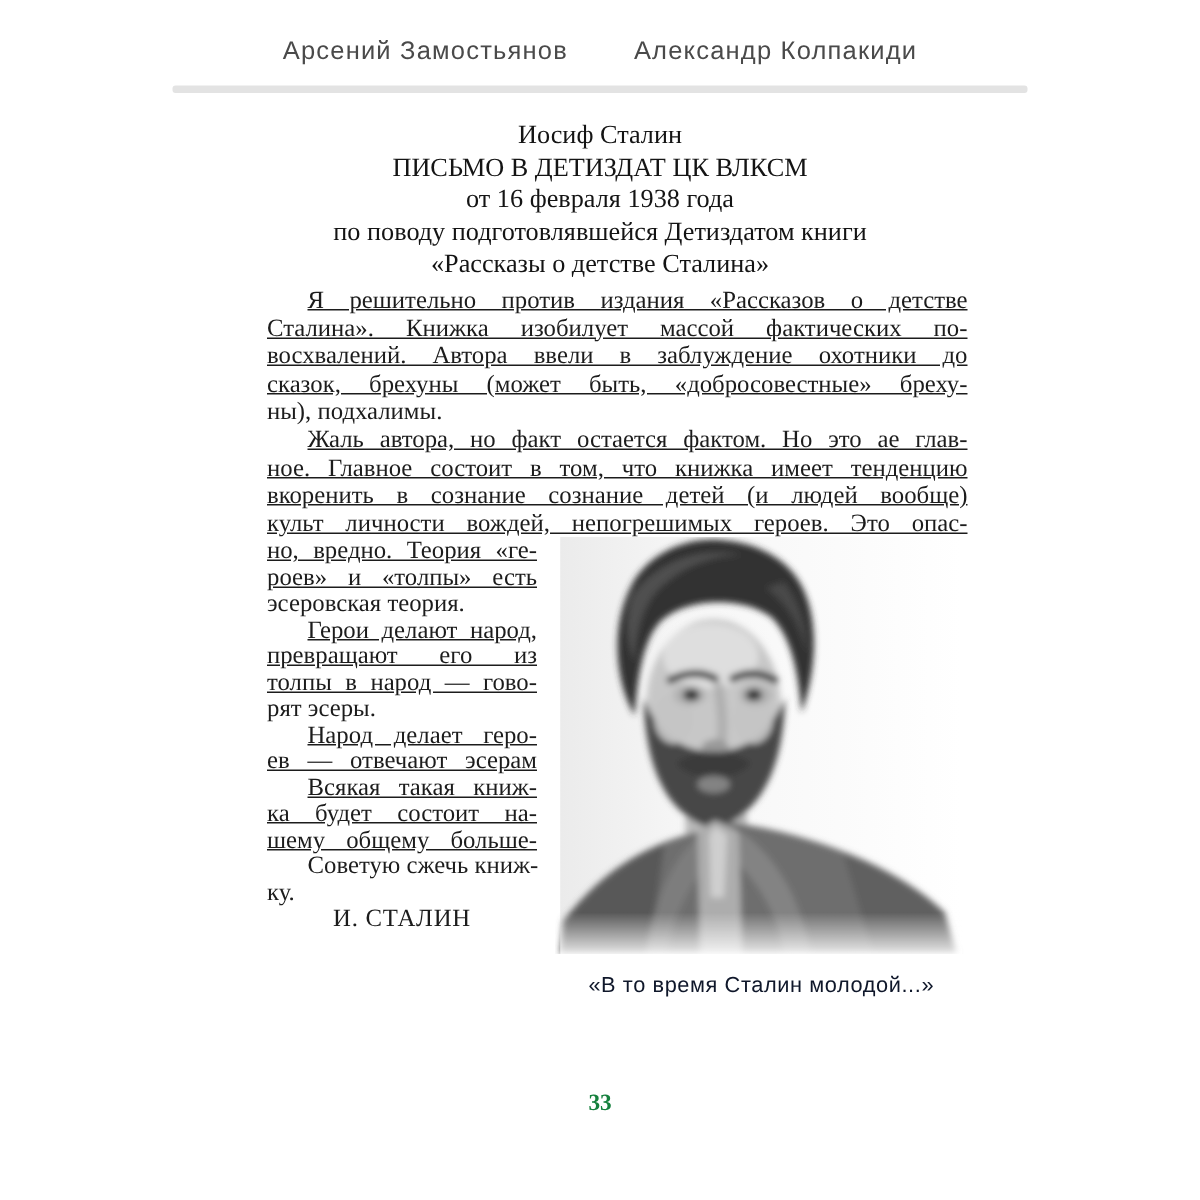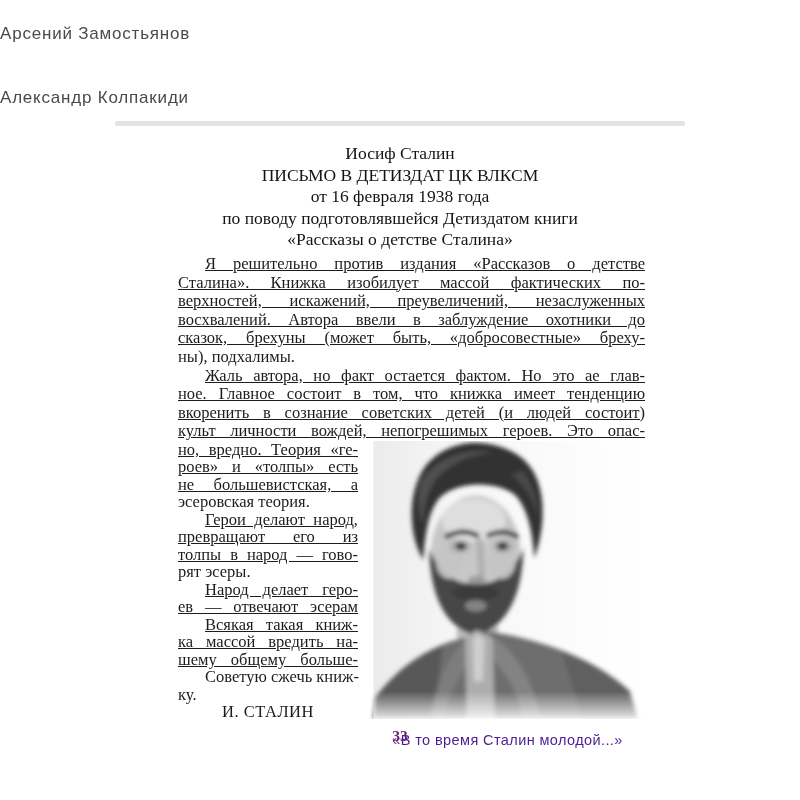--- a/index.html
+++ b/index.html
@@ -10,21 +10,21 @@
     background: #ffffff;
     overflow: hidden;
     font-family: "Liberation Serif", serif;
     color: #1c1c1c;
   }
   
   .hdr {
     padding-top: 24px;
     display: flex; justify-content: center; gap: 44px;
     font-family: "Liberation Sans", sans-serif;
-    font-size: 17px; color: #4a4a4a; letter-spacing: 0.8px; flex-direction: column;
+    font-size: 17px; color: #4a4a4a; letter-spacing: 0.8px;
   }
   .divider {
     width: 570px; height: 5px; margin: 13px auto 0 auto;
     background: #e3e3e3; border-radius: 2px;
   }
   
   .title {
     margin-top: 17px;
     text-align: center;
     font-weight: normal; font-size: 17.5px; line-height: 21.6px;
@@ -41,26 +41,26 @@
   .ind { text-indent: 27px; }
   .wrap-row { display: flex; align-items: flex-start; }
   .left-col { width: 180px; line-height: 17.5px; flex: 0 0 180px; }
   .right-col { flex: 1 1 auto; margin-left: 12px; }
   .sig { text-align: center; letter-spacing: 0.5px; }
   
   .photo { width: 100%; height: 278px; display: block; }
   .caption {
     margin-top: 13px; text-align: center;
     font-family: "Liberation Sans", sans-serif;
-    font-size: 14.5px; color: #4c1d95; letter-spacing: 0.4px;
+    font-size: 14.5px; color: #0f172a; letter-spacing: 0.4px;
   }
   
   .footer {
     position: absolute; left: 0; top: 727px; width: 100%;
-    text-align: center; font-weight: bold; font-size: 15.5px; color: #701a75;
+    text-align: center; font-weight: bold; font-size: 15.5px; color: #15803d;
   }
 </style>
 </head>
 <body>
 
 <div class="page">
 
   <div class="hdr">
     <span>Арсений Замостьянов</span>
     <span>Александр Колпакиди</span>
@@ -74,45 +74,43 @@
     <div>от 16 февраля 1938 года</div>
     <div>по поводу подготовлявшейся Детиздатом книги</div>
     <div>«Рассказы о детстве Сталина»</div>
   </div>
 
   <div class="body">
 
     <div class="full">
       <div class="bl j ind">Я решительно против издания «Рассказов о детстве</div>
       <div class="bl j">Сталина». Книжка изобилует массой фактических по-</div>
-      <div class="bl j">верхностей, искажений, преувеличений, незаслуженных</div>
       <div class="bl j">восхвалений. Автора ввели в заблуждение охотники до</div>
       <div class="bl j">сказок, брехуны (может быть, «добросовестные» бреху-</div>
       <div class="bl">ны), подхалимы.</div>
       <div class="bl j ind">Жаль автора, но факт остается фактом. Но это ае глав-</div>
       <div class="bl j">ное. Главное состоит в том, что книжка имеет тенденцию</div>
-      <div class="bl j">вкоренить в сознание советских детей (и людей состоит)</div>
+      <div class="bl j">вкоренить в сознание сознание детей (и людей вообще)</div>
       <div class="bl j">культ личности вождей, непогрешимых героев. Это опас-</div>
     </div>
 
     <div class="wrap-row">
 
       <div class="left-col">
         <div class="bl j">но, вредно. Теория «ге-</div>
         <div class="bl j">роев» и «толпы» есть</div>
-        <div class="bl j">не большевистская, а</div>
         <div class="bl">эсеровская теория.</div>
         <div class="bl j ind">Герои делают народ,</div>
         <div class="bl j">превращают его из</div>
         <div class="bl j">толпы в народ — гово-</div>
         <div class="bl">рят эсеры.</div>
         <div class="bl j ind">Народ делает геро-</div>
         <div class="bl j">ев — отвечают эсерам</div>
         <div class="bl j ind">Всякая такая книж-</div>
-        <div class="bl j">ка массой вредить на-</div>
+        <div class="bl j">ка будет состоит на-</div>
         <div class="bl j">шему общему больше-</div>
         <div class="bl ind">Советую сжечь книж-</div>
         <div class="bl">ку.</div>
         <div class="bl sig">И. СТАЛИН</div>
       </div>
 
       <div class="right-col">
         <svg class="photo" viewBox="0 0 270 280" preserveAspectRatio="xMidYMid meet" xmlns="http://www.w3.org/2000/svg">
           <defs>
             <filter id="soft" x="-15%" y="-15%" width="130%" height="130%">

